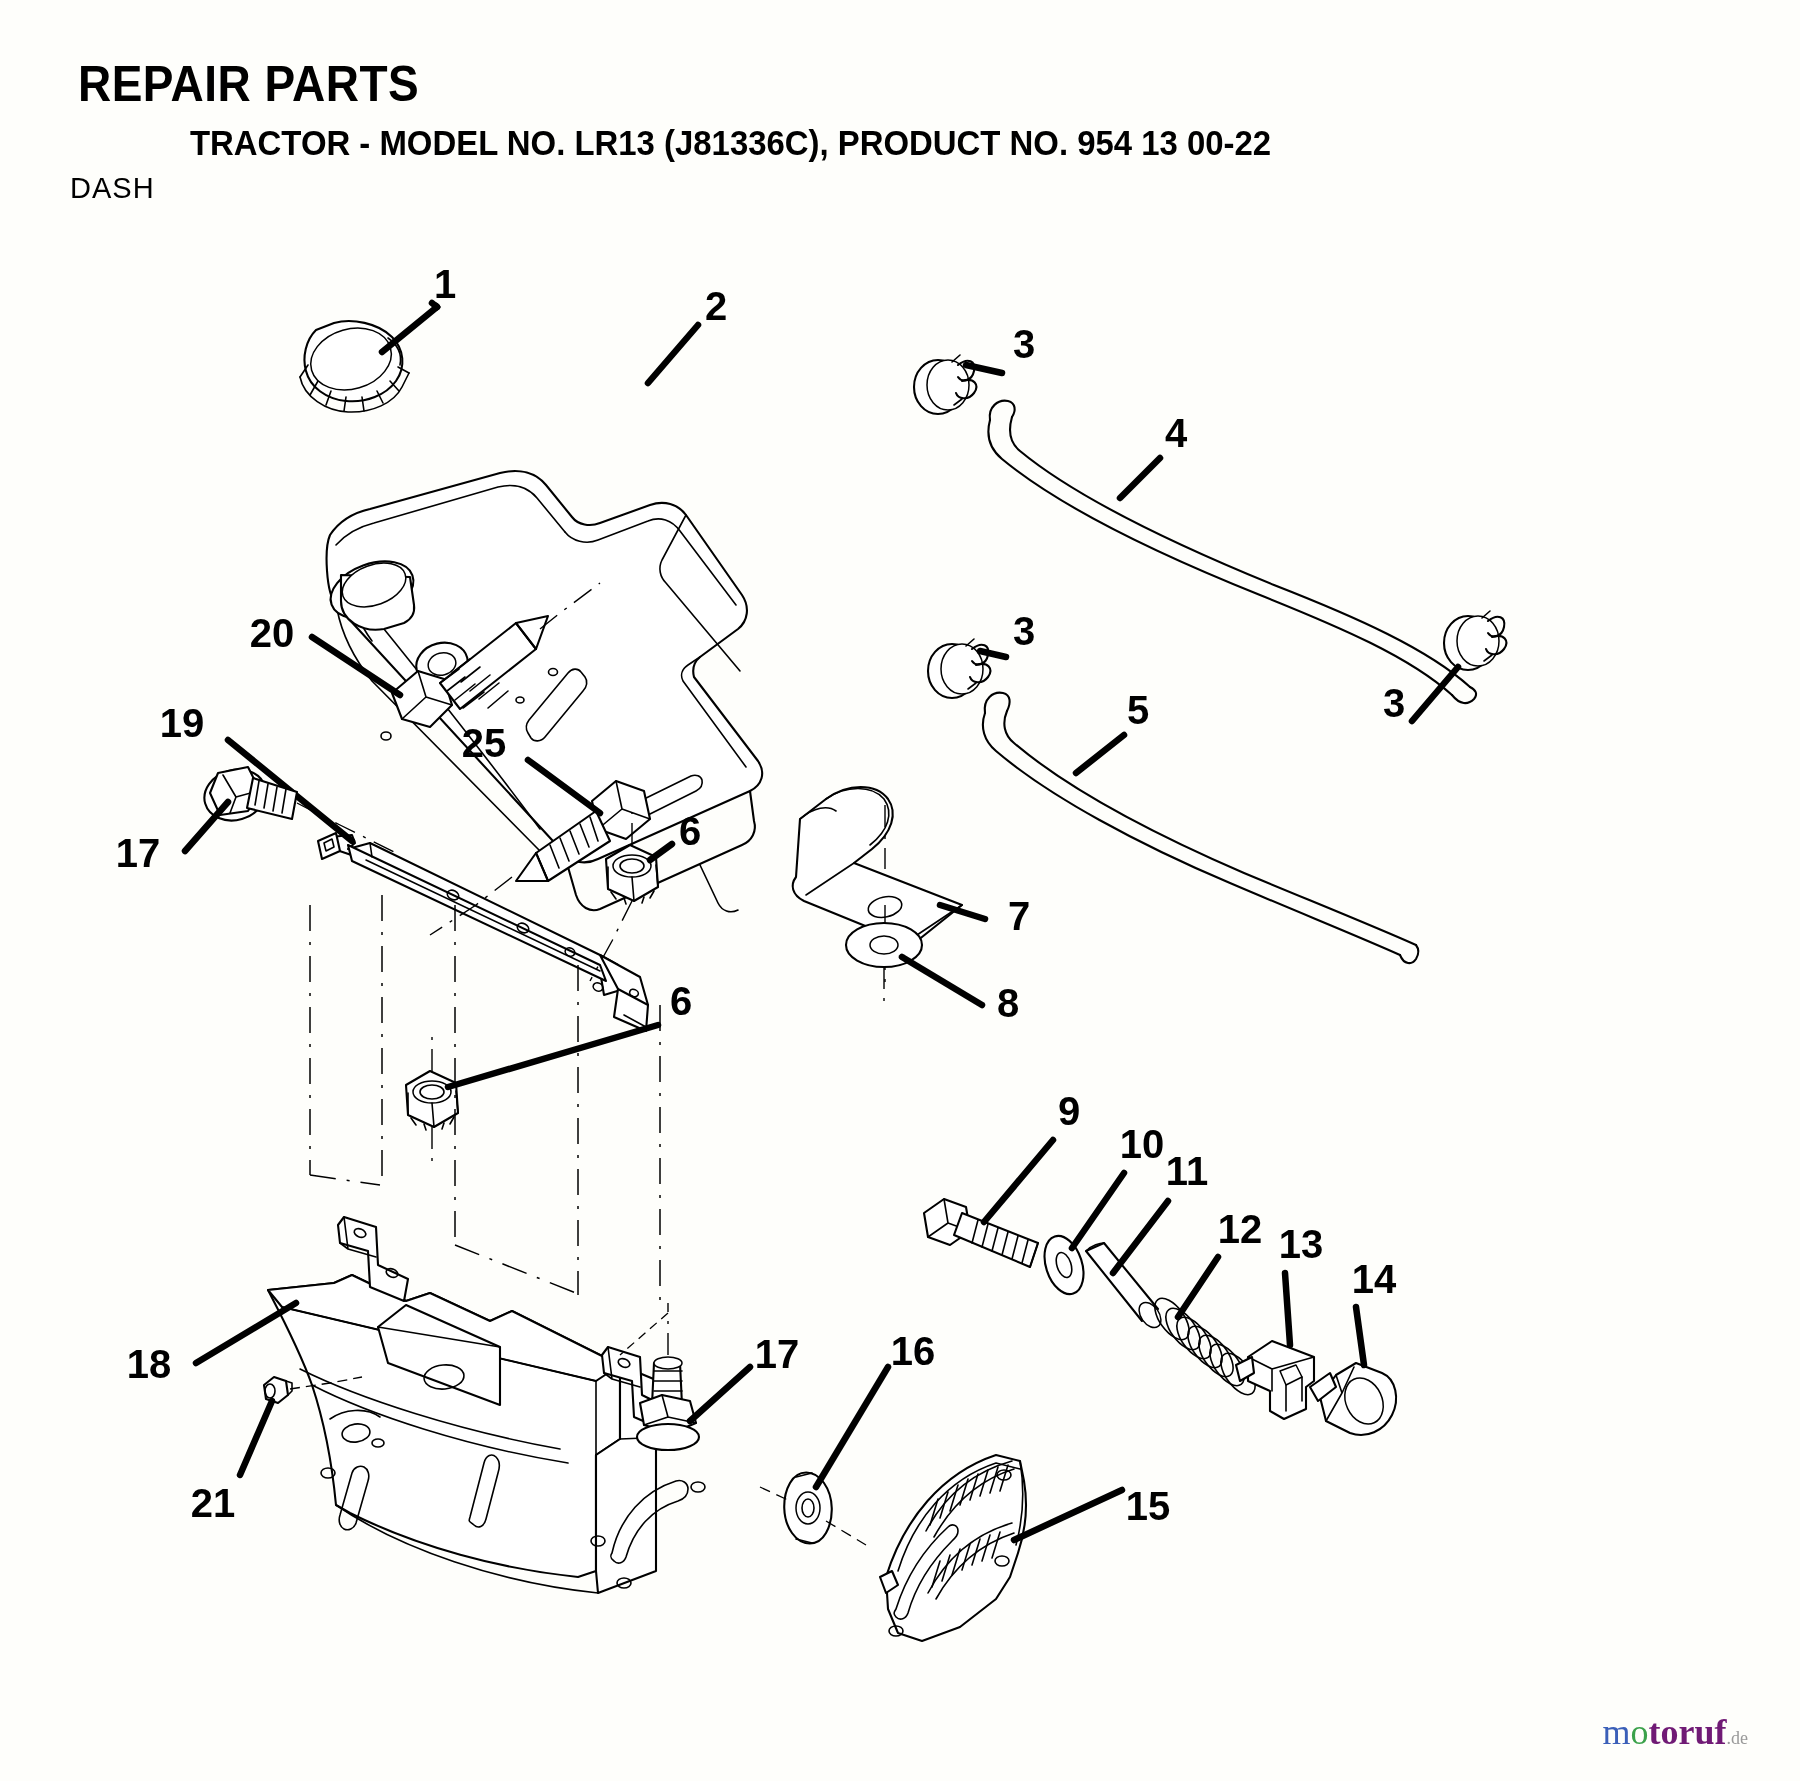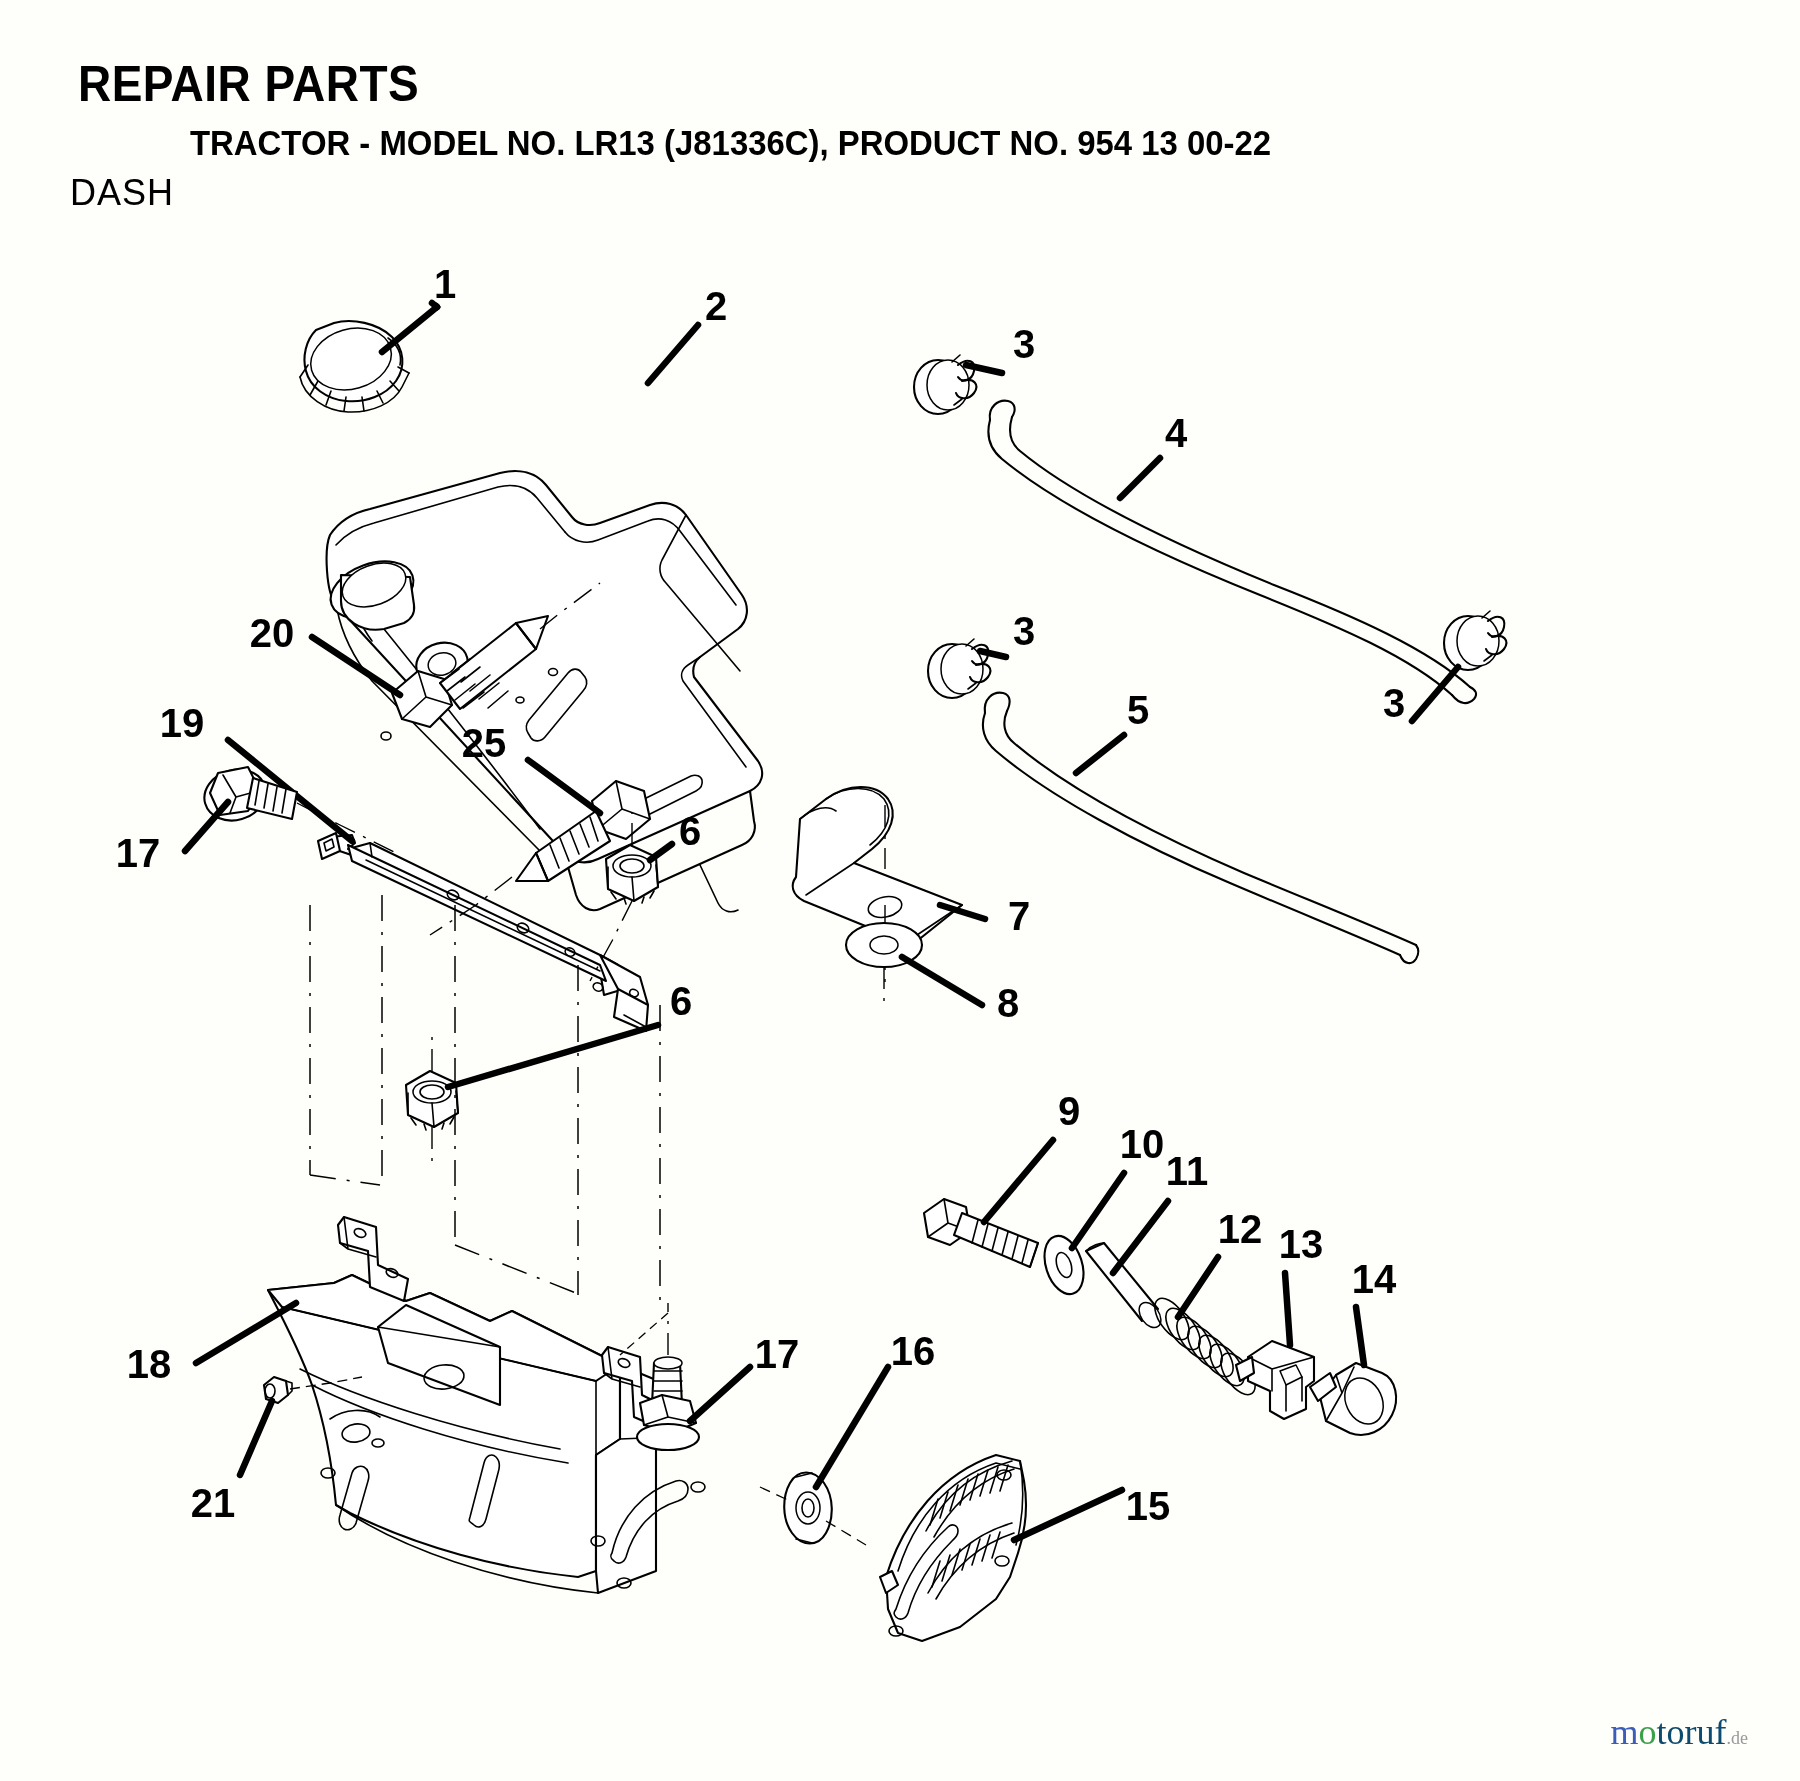--- a/index.html
+++ b/index.html
@@ -46,21 +46,21 @@
     color: #000;
     font-family: "Liberation Sans", sans-serif;
     transform: scaleX(0.94);
     transform-origin: left top;
     white-space: nowrap;
   }
   .title-section {
     position: absolute;
     left: 70px;
     top: 172px;
-    font-size: 36px;
+    font-size: 29px;
     font-weight: normal;
     color: #000;
     letter-spacing: 1px;
     font-family: "Liberation Sans", sans-serif;
   }
   #diagram {
     position: absolute;
     left: 0;
     top: 205px;
     width: 1800px;
@@ -71,21 +71,21 @@
     position: absolute;
     right: 52px;
     bottom: 28px;
     font-size: 36px;
     font-family: "Liberation Serif", serif;
     letter-spacing: 0px;
     user-select: none;
   }
   .wm-m { color: #3b5fb8; }
   .wm-o { color: #3aa14a; }
-  .wm-t { color: #0c4a6e; }
+  .wm-t { color: #701a75; font-weight: bold; }
   .wm-de { color: #9a9a9a; font-size: 18px; }
 
   
   #diagram .ln { fill: none; stroke: #000; stroke-width: 2.1; stroke-linecap: round; stroke-linejoin: round; }
   #diagram .ln-thin { fill: none; stroke: #000; stroke-width: 1.6; stroke-linecap: round; stroke-linejoin: round; }
   #diagram .fillw { fill: #ffffff; stroke: #000; stroke-width: 2.1; stroke-linejoin: round; }
   #diagram .fillw-thin { fill: #ffffff; stroke: #000; stroke-width: 1.5; stroke-linejoin: round; }
   #diagram .leader { fill: none; stroke: #000; stroke-width: 6.5; stroke-linecap: round; }
   #diagram .phantom { fill: none; stroke: #000; stroke-width: 1.5; stroke-dasharray: 26 11 3 11; }
   #diagram .center { fill: none; stroke: #000; stroke-width: 1.4; stroke-dasharray: 22 9 3 9; }

